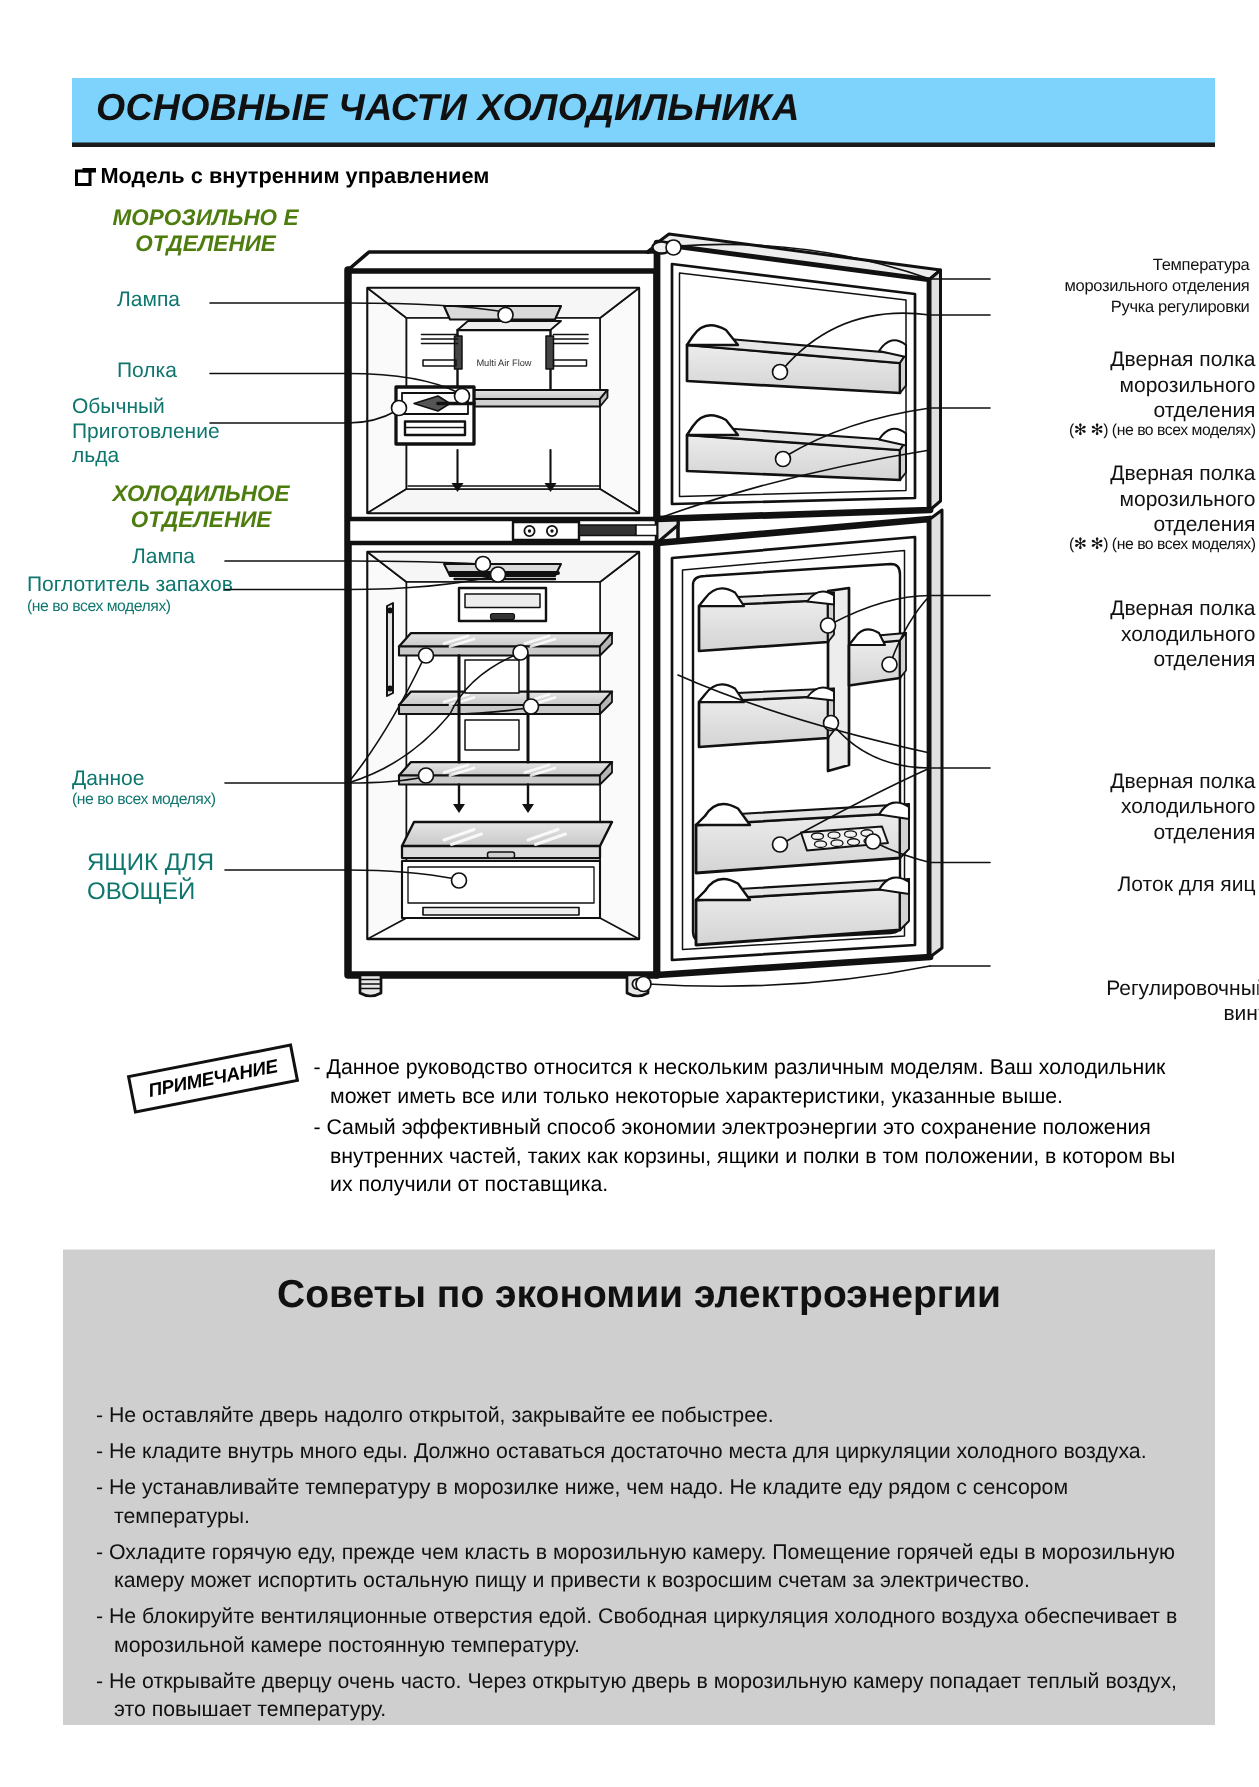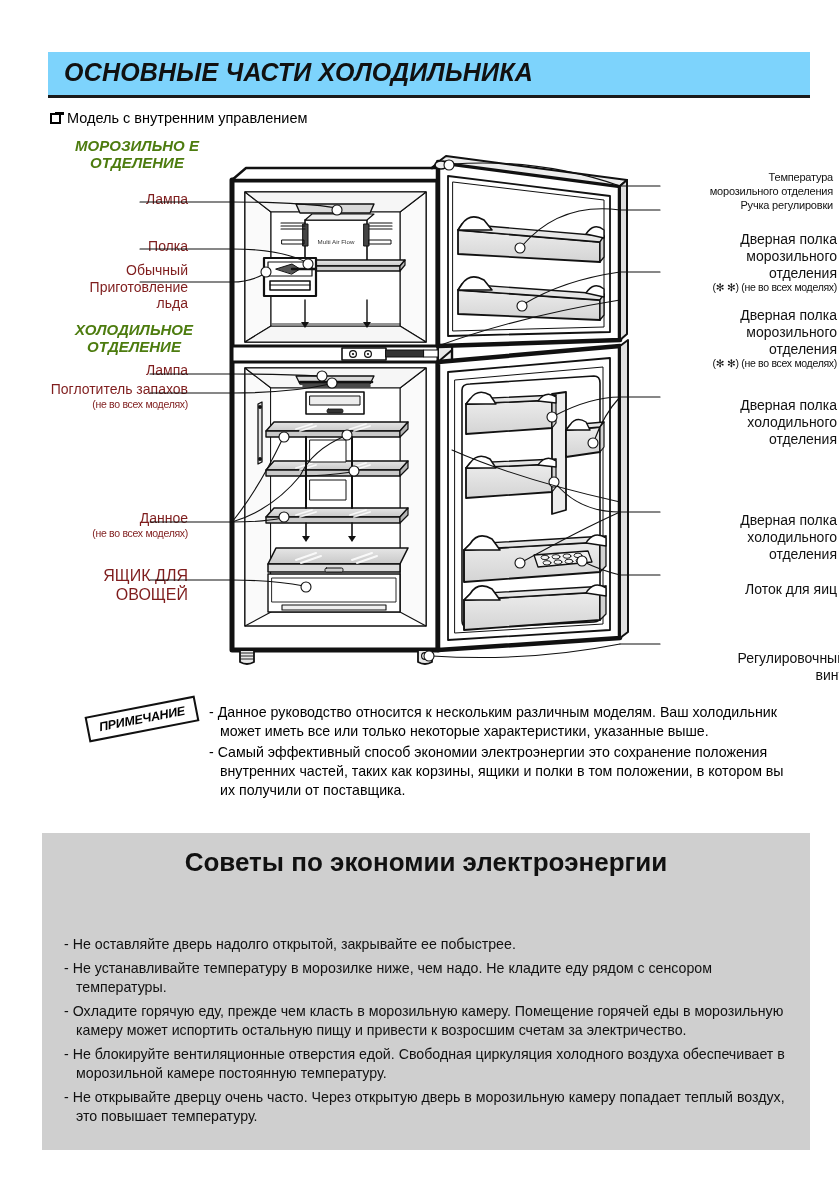--- a/index.html
+++ b/index.html
@@ -36,35 +36,35 @@
   }
   .sq-bullet{
     display:inline-block;width:11px;height:11px;
     border:2px solid #000;background:#fff;
     position:relative;box-sizing:border-box;
   }
   .sq-bullet::after{
     content:"";position:absolute;left:3px;top:-3px;
     width:9px;height:3px;background:#000;
   }
-  .subtitle-text{font-size:14.5px;font-weight:normal;white-space:nowrap;}
+  .subtitle-text{font-size:14.5px;font-weight:bold;white-space:nowrap;}
 
   
   .cap-gray{
     position:absolute;
     font-size:15px;font-weight:bold;color:#4d7c0f;
     text-align:center;line-height:1.12;font-style:italic;
   }
   #cap-freezer{left:54px;top:138px;width:166px;}
   #cap-fridge{left:44px;top:322px;width:180px;}
 
   
   .lbl-left{
-    position:absolute;text-align:right;line-height:1.18;
-    font-size:14px;color:#7f1d1d;
+    position:absolute;text-align:left;line-height:1.18;
+    font-size:14px;color:#0f766e;
   }
   .lbl-left .sm{font-size:10.5px;letter-spacing:-.3px;display:block;}
 
   
   .lbl-right{
     position:absolute;text-align:right;line-height:1.2;
     font-size:14px;color:#111;
   }
   .lbl-right.small{font-size:11px;line-height:1.25;letter-spacing:-.2px;}
   .lbl-right .sm{font-size:10.5px;letter-spacing:-.3px;display:block;}
@@ -505,20 +505,21 @@
 
   <div class="note-list">
     <div class="note-item">- Данное руководство относится к нескольким различным моделям. Ваш холодильник может иметь все или только некоторые характеристики, указанные выше.</div>
     <div class="note-item">- Самый эффективный способ экономии электроэнергии это сохранение положения внутренних частей, таких как корзины, ящики и полки в том положении, в котором вы их получили от поставщика.</div>
   </div>
 
   <div class="energy-panel">
     <div class="energy-title">Советы по экономии электроэнергии</div>
     <div class="energy-list">
       <div class="energy-item">- Не оставляйте дверь надолго открытой, закрывайте ее побыстрее.</div>
+      <div class="energy-item">- Не кладите внутрь много еды. Должно оставаться достаточно места для циркуляции холодного воздуха.</div>
       <div class="energy-item">- Не устанавливайте температуру в морозилке ниже, чем надо. Не кладите еду рядом с сенсором температуры.</div>
       <div class="energy-item">- Охладите горячую еду, прежде чем класть в морозильную камеру. Помещение горячей еды в морозильную камеру может испортить остальную пищу и привести к возросшим счетам за электричество.</div>
       <div class="energy-item">- Не блокируйте вентиляционные отверстия едой. Свободная циркуляция холодного воздуха обеспечивает в морозильной камере постоянную температуру.</div>
       <div class="energy-item">- Не открывайте дверцу очень часто. Через открытую дверь в морозильную камеру попадает теплый воздух, это повышает температуру.</div>
     </div>
   </div>
 
 </div>
 
 </body></html>

